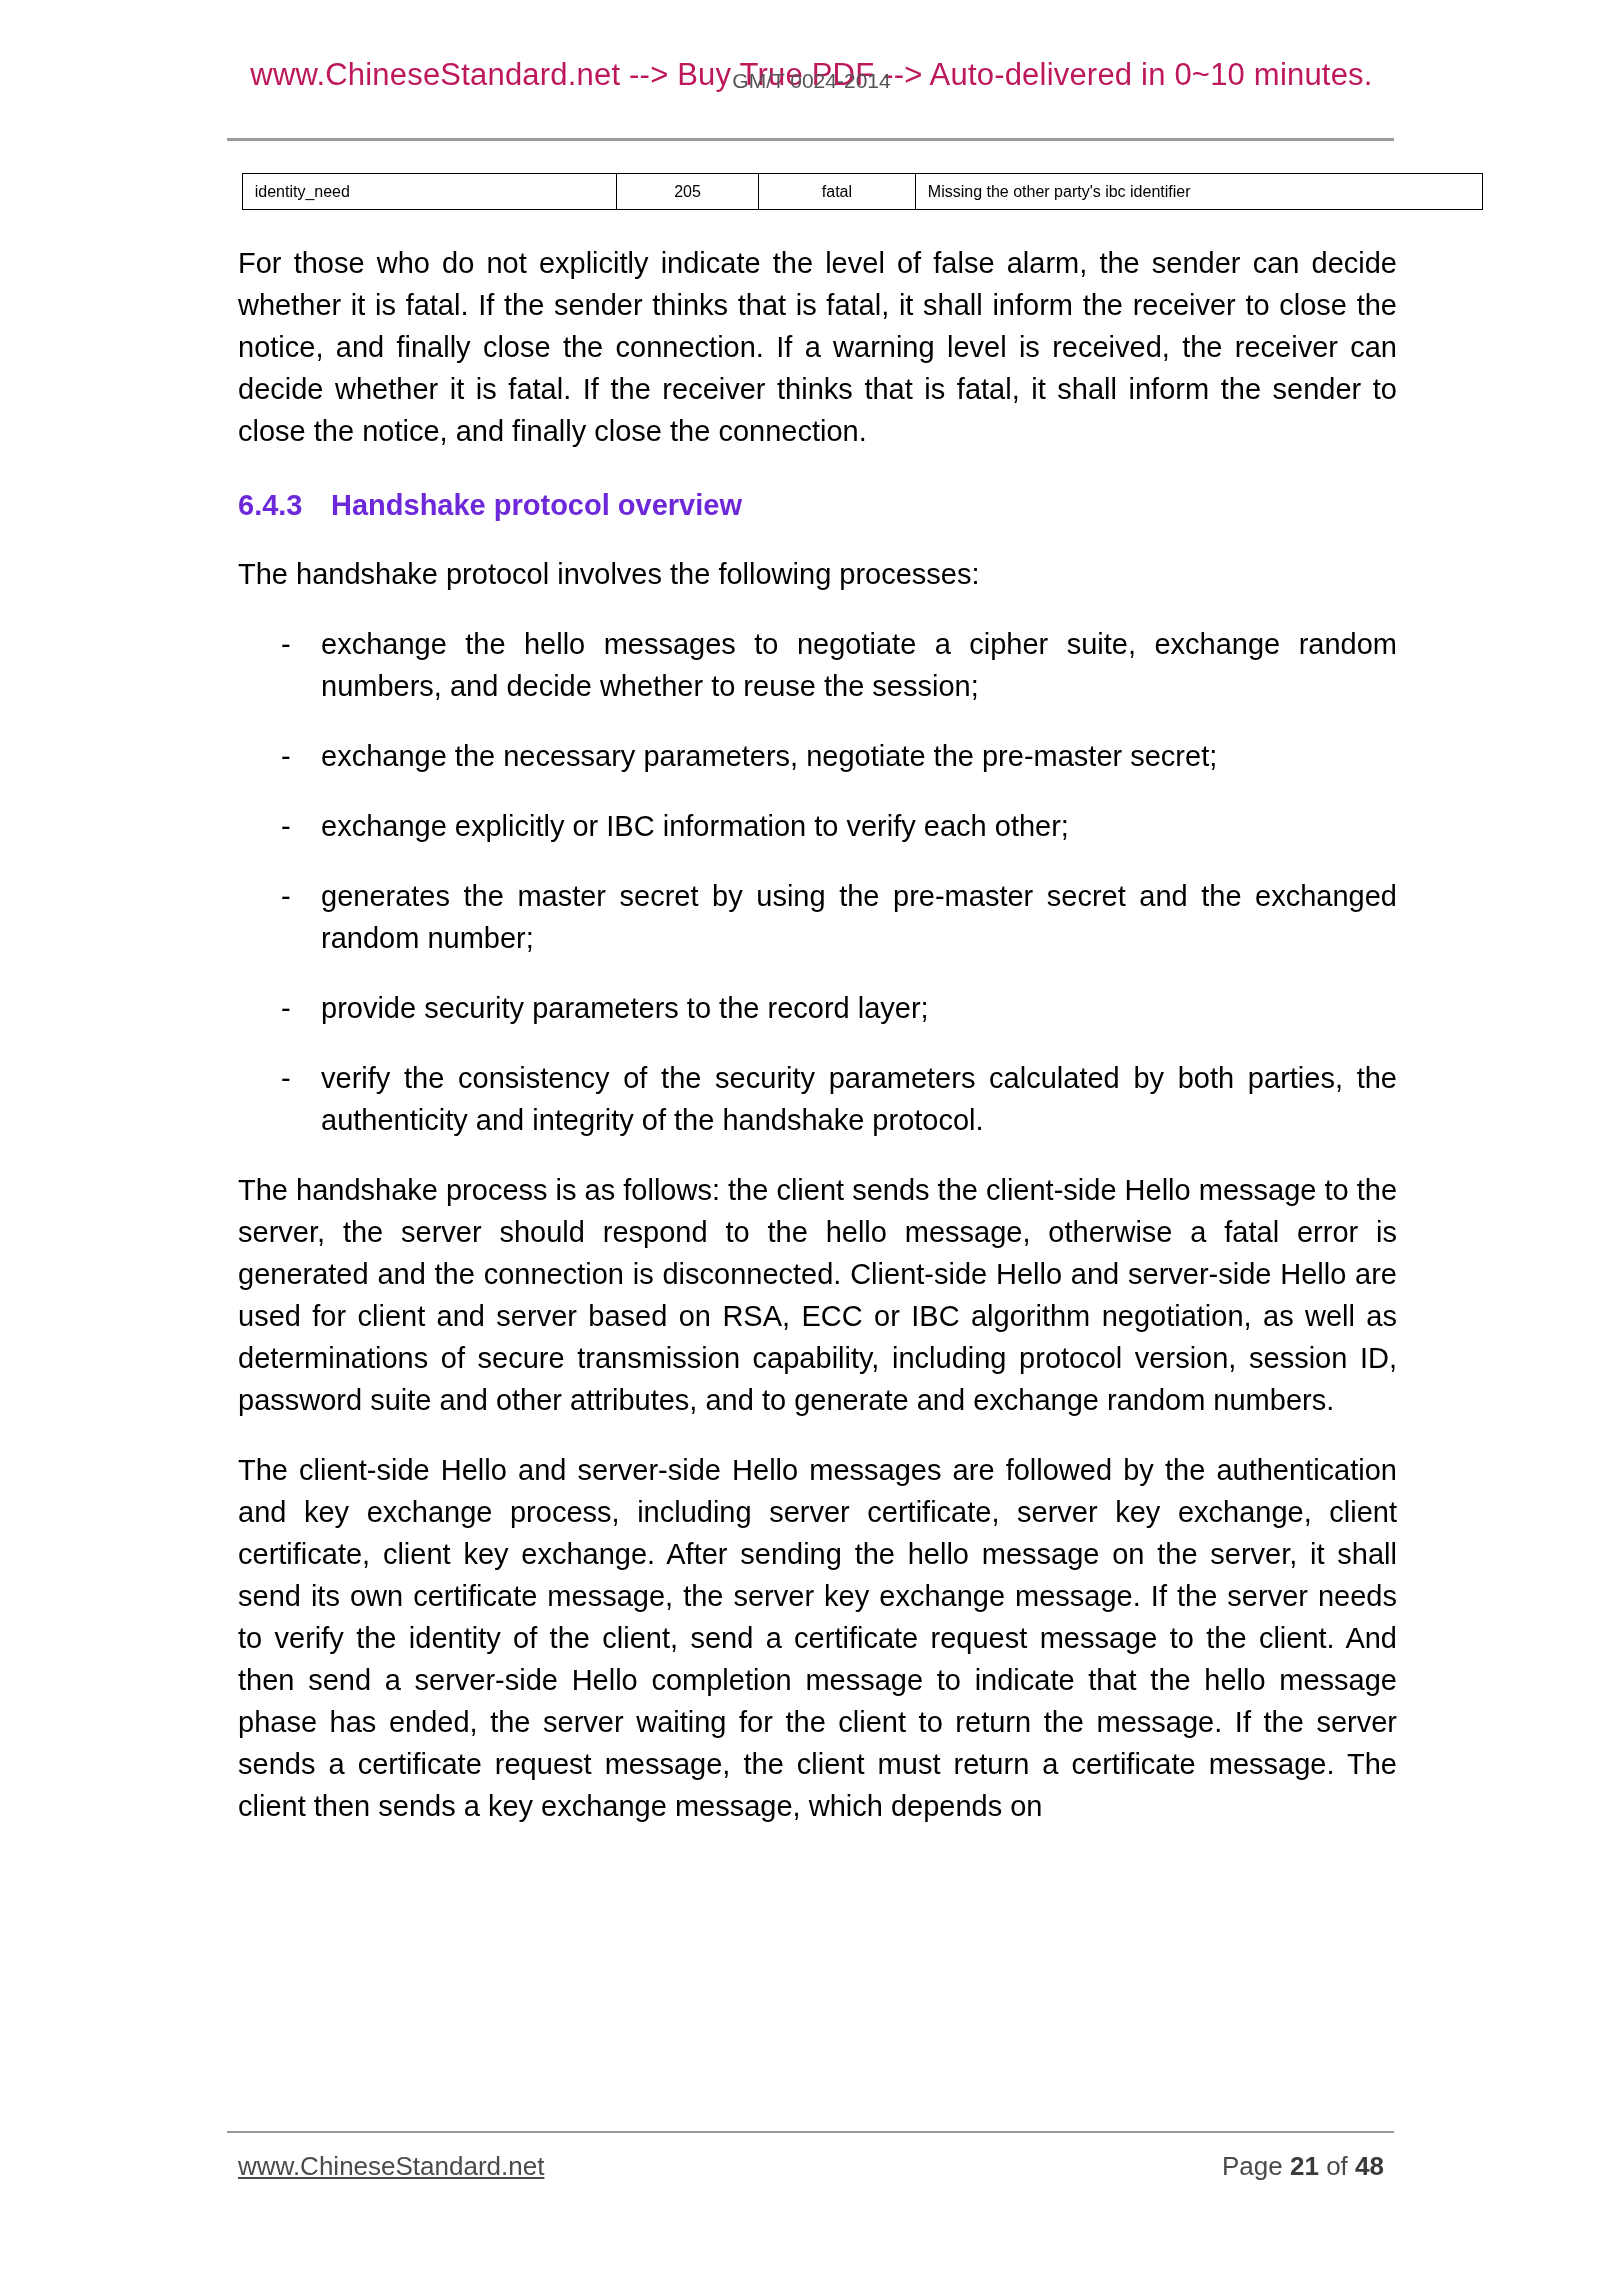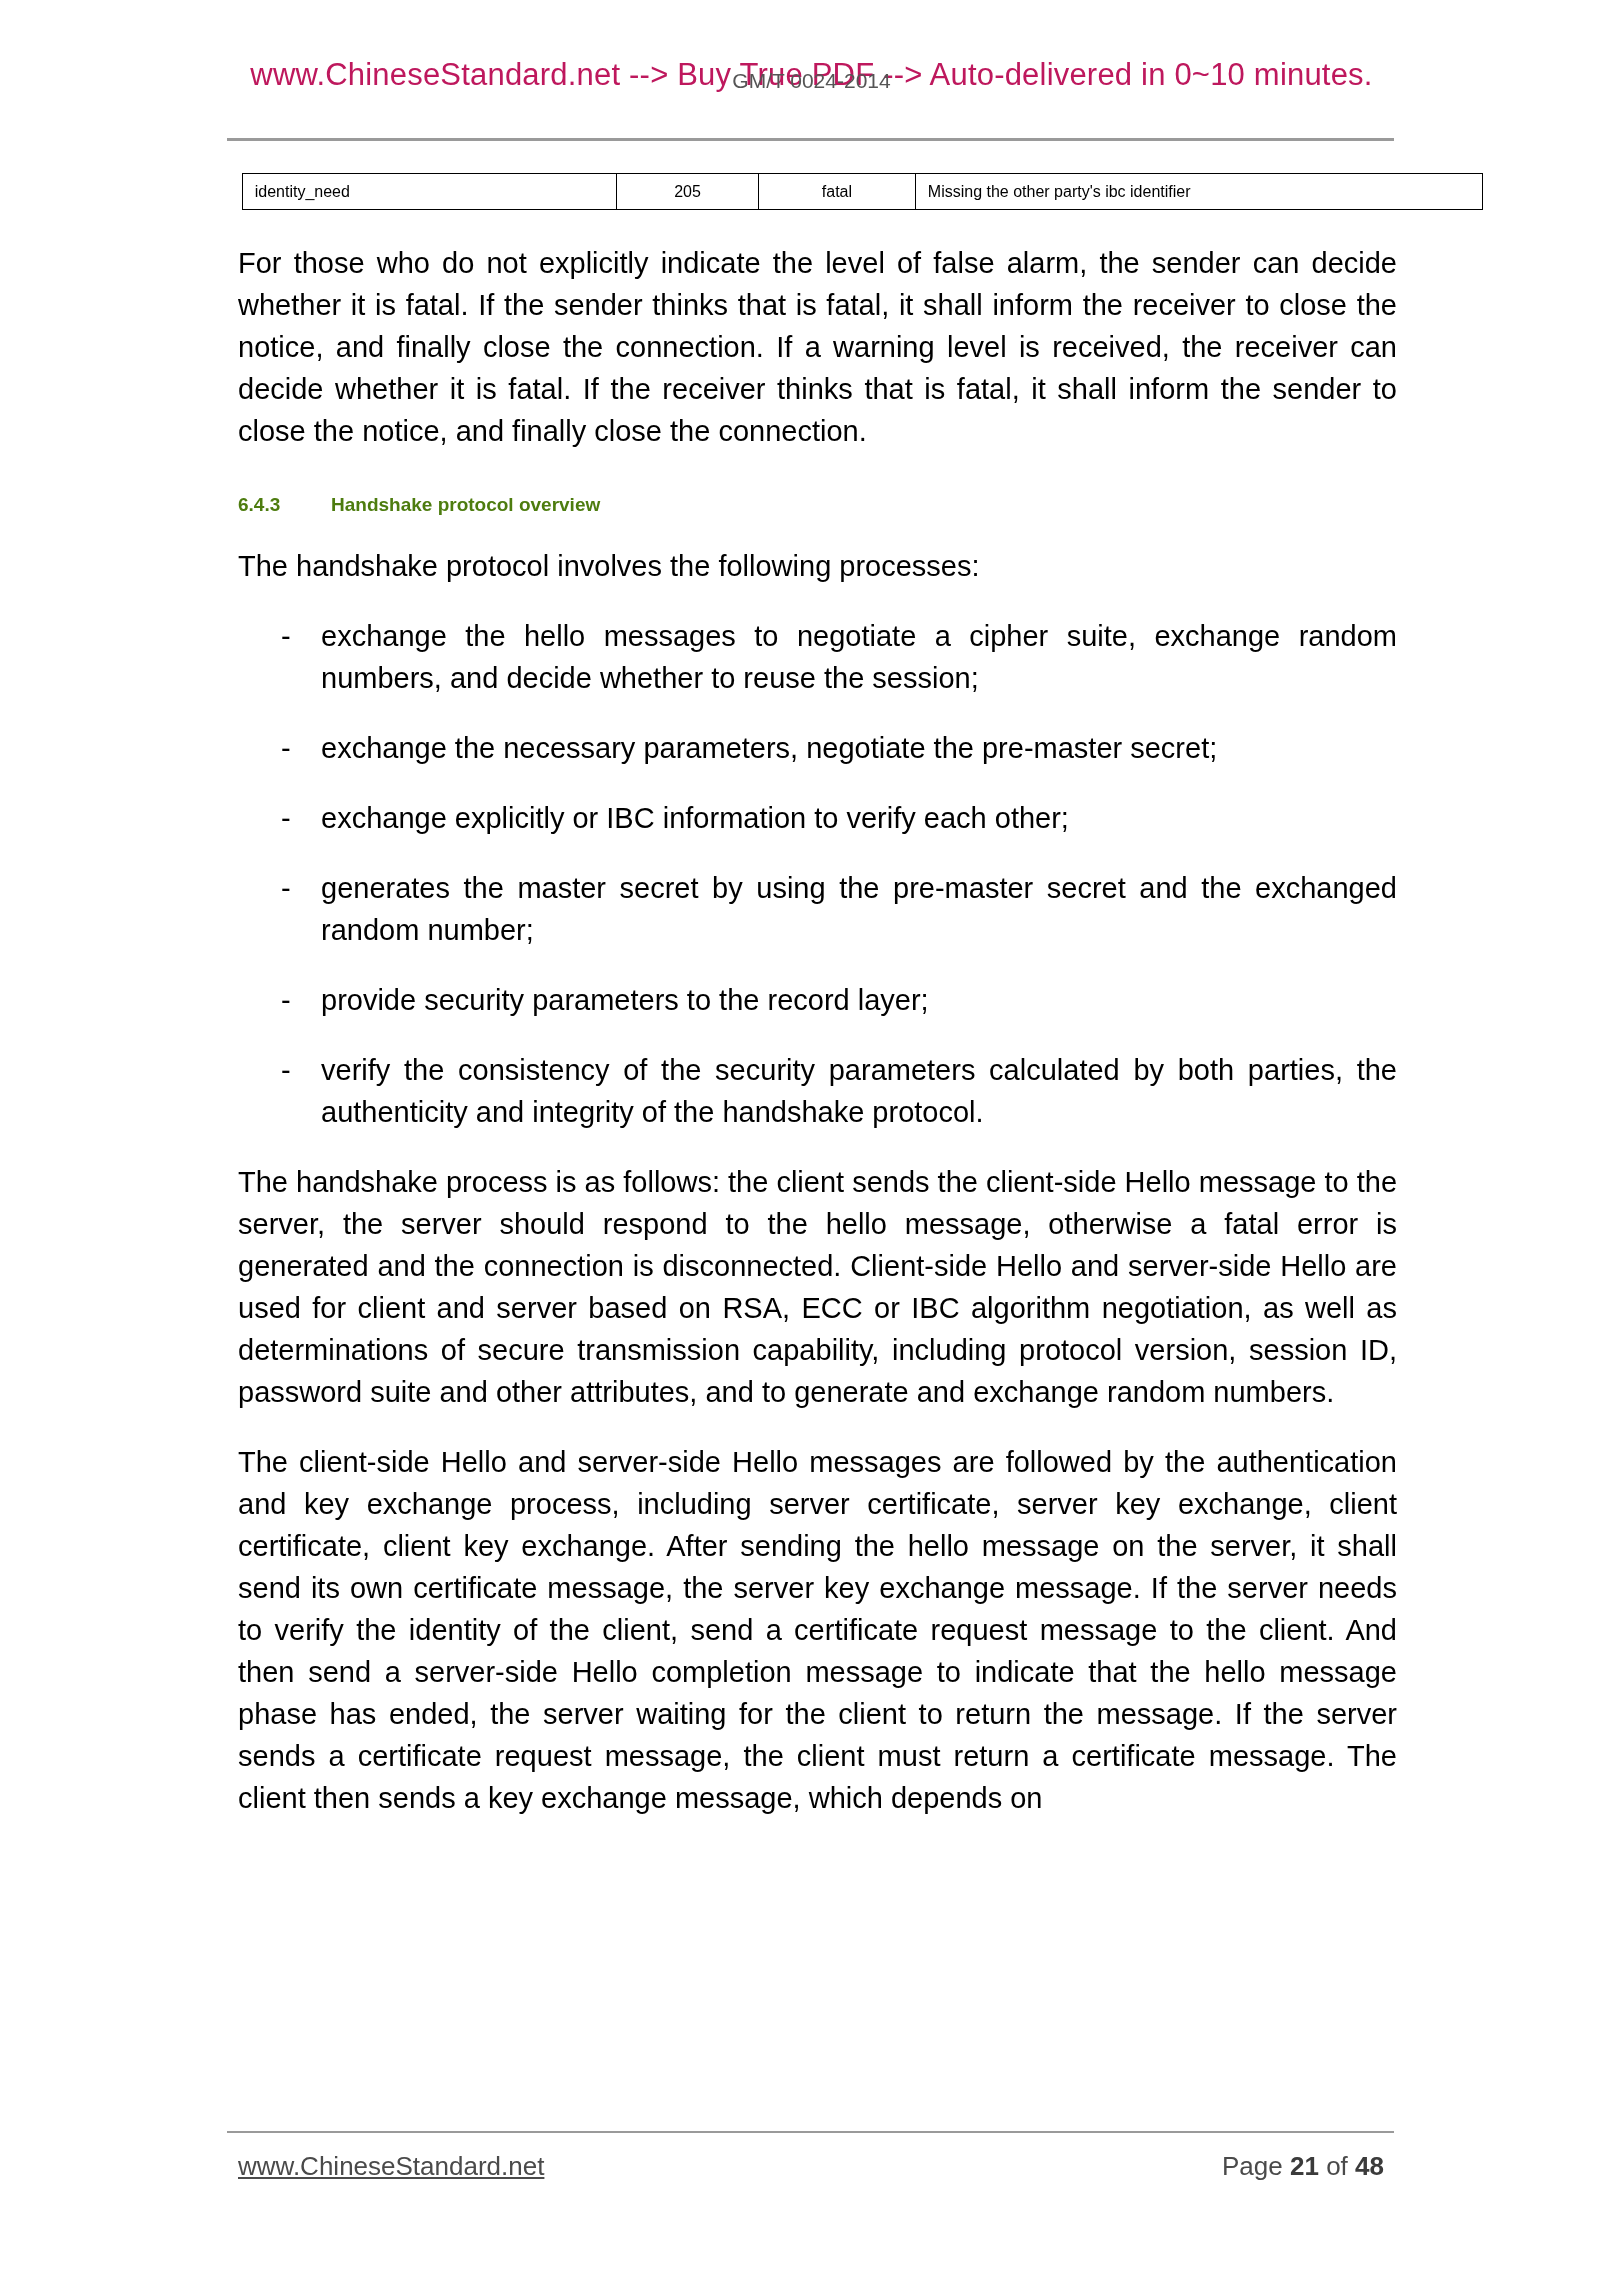--- a/index.html
+++ b/index.html
@@ -88,24 +88,24 @@
   }
   p.body {
     font-size: 29px;
     line-height: 42px;
     text-align: justify;
     text-justify: inter-word;
     margin: 0 0 28px 0;
     color: #000000;
   }
   h3.heading {
-    font-size: 19px;
+    font-size: 29px;
     font-weight: bold;
-    margin: 33px 0 20px 0;
-    color: #4d7c0f;
+    margin: 33px 0 28px 0;
+    color: #6d28d9;
     line-height: 40px;
   }
   h3.heading .num { display: inline-block; min-width: 93px; }
 
   ul.proc-list {
     list-style: none;
     margin: 0 0 28px 0;
     padding: 0;
   }
   ul.proc-list li {

